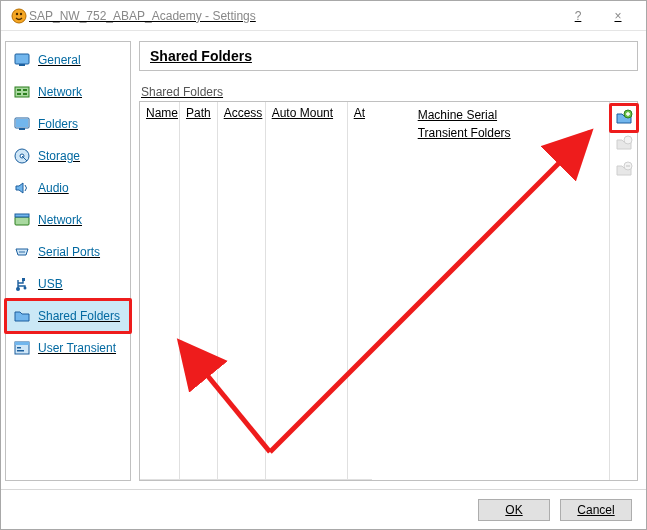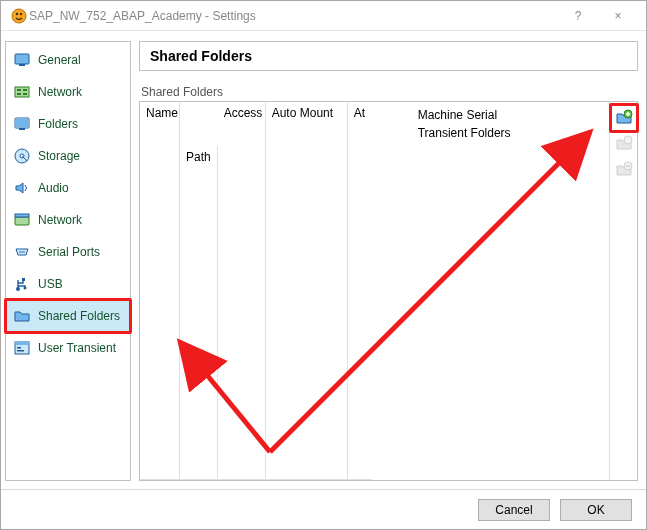--- a/index.html
+++ b/index.html
@@ -1,39 +1,39 @@
 <!DOCTYPE html>
 <html><head>
 <meta charset="utf-8">
 <style>
   * { box-sizing: border-box; font-family: "Segoe UI", Tahoma, sans-serif; font-size: 12px; }
   body { margin: 0; background: #fff; }
-  .window { width: 647px; height: 530px; border: 1px solid #a8a8a8; display: flex; flex-direction: column; }
+  .window { width: 647px; height: 530px; border: 1px solid #a8a8a8; display: flex; flex-direction: column; text-decoration: underline; }
   .titlebar { height: 30px; background: #fff; display: flex; align-items: center; padding: 0 8px; border-bottom: 1px solid #e5e5e5; }
   .titlebar-title { flex: 1; color: #888; }
   .titlebar-btn { width: 40px; text-align: center; color: #888; cursor: pointer; }
   .body { flex: 1; display: flex; padding: 10px 8px 8px 4px; gap: 0; overflow: hidden; }
 
   
   .sidebar { width: 126px; border: 1px solid #c0c0c0; display: flex; flex-direction: column; padding: 2px 0; }
   .side-item { display: flex; align-items: center; gap: 6px; padding: 6px 6px; cursor: pointer; position: relative; }
   .side-item.selected { background: #cbe8f6; outline: 1px solid #7abde4; outline-offset: -1px;}
   .side-icon { width: 20px; height: 20px; display: flex; align-items: center; justify-content: center; flex-shrink: 0; }
-  .side-label { white-space: nowrap; color: #14532d; }
+  .side-label { white-space: nowrap; color: #0369a1; }
   .hi-red { position: absolute; inset: -2px; border: 3px solid #ee1c1c; border-radius: 2px; pointer-events:none; }
 
   
   .main { flex: 1; display: flex; flex-direction: column; margin-left: 8px; min-width:0;}
   .section-title-box { border: 1px solid #c0c0c0; padding: 6px 10px; font-weight: 600; font-size: 14px; }
   .group-label { color: #555; margin: 14px 0 2px 0; padding-left: 2px; }
   .list-area { position:relative; flex:1; border: 1px solid #c0c0c0; display:flex; }
   .tree { flex:1; display:flex; flex-direction:row; }
   .cols { display:flex; border-bottom:1px solid #e0e0e0; }
   .col { padding: 4px 6px; border-right:1px solid #e0e0e0; color:#000; }
-  .col-name { width:40px; } .col-path { flex:1;margin-top:44px; } .col-access{ width:48px;} .col-auto{ width:82px;} .col-at{ width:24px;}
+  .col-name { width:40px; } .col-path { flex:1; } .col-access{ width:48px;} .col-auto{ width:82px;} .col-at{ width:24px;}
   .tree-body { padding: 4px 0 0 46px; color:#000; }
   .tree-row { padding: 2px 0; }
   .tool-col { width:28px; display:flex; flex-direction:column; align-items:center; gap:6px; padding-top:6px; border-left:1px solid #e0e0e0;}
   .tool-btn { width:20px; height:20px; display:flex; align-items:center; justify-content:center; cursor:pointer; position:relative; }
   .tool-btn.disabled { opacity:0.35; cursor:default; }
   .hi-red-sm { position:absolute; inset:-5px; border:3px solid #ee1c1c; border-radius:2px; pointer-events:none;}
 
   
   .footer { height: 40px; border-top: 1px solid #d8d8d8; display:flex; justify-content:flex-end; align-items:center; gap:10px; padding-right:14px;}
   .btn { min-width:72px; height:22px; border:1px solid #adadad; background:#e1e1e1; cursor:pointer; color:#000; }
@@ -214,16 +214,16 @@
               </marker>
             </defs>
           <line x1="130" y1="350" x2="40" y2="240" stroke="#ee1c1c" stroke-width="5" marker-end="url(#ah)"></line>
           <line x1="130" y1="350" x2="450" y2="30" stroke="#ee1c1c" stroke-width="5" marker-end="url(#ah)"></line>
         </svg>
       </div>
     </div>
   </div>
 
   <div class="footer">
+    <button class="btn">OK</button>
     <button class="btn">Cancel</button>
-    <button class="btn">OK</button>
   </div>
 </div>
 
 </body></html>

